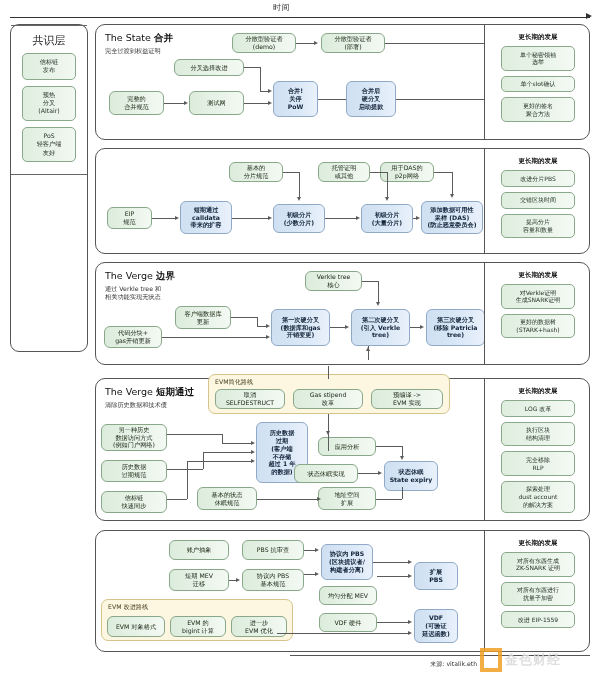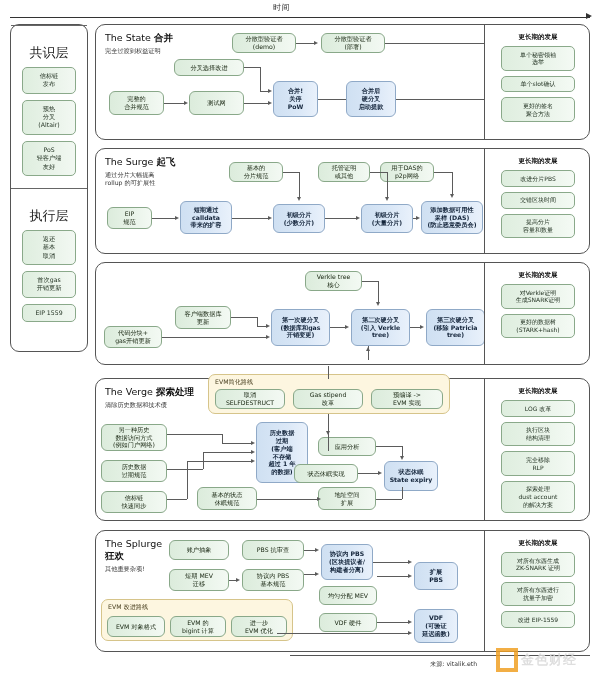--- a/index.html
+++ b/index.html
@@ -36,21 +36,21 @@
     border:1px solid #555;border-radius:9px;background:#fff;
     box-sizing:border-box;
   }
   .left-title{
     text-align:center;font-size:8.5px;font-weight:bold;color:#111;
     padding:13px 4px 12px 4px;line-height:1.35;
   }
   .left-sep{height:1px;background:#666;margin:0;}
   .left-group{padding:5px 0 6px 0;}
   .left-group-title{
-    text-align:center;font-size:13px;color:#222;margin:13px 0 5px 0;
+    text-align:center;font-size:11px;color:#222;margin:2px 0 5px 0;
   }
   .chip{
     margin:0 auto 6px auto;width:54px;
     border:1px solid #8aa98a;border-radius:5px;
     background:linear-gradient(90deg,#dfeedf 0%,#e9f3e9 55%,#f2f8f2 100%);
     font-size:6.2px;line-height:1.35;text-align:center;color:#1d2d1d;
     padding:4px 2px;box-sizing:border-box;
   }
 
   
@@ -135,21 +135,21 @@
     border-right:2.6px solid transparent;
     border-bottom:4.5px solid #5b5b5b;
   }
 
   
   .footer-line{position:absolute;left:290px;top:655px;width:300px;height:1px;background:#555;}
   .source{
     position:absolute;left:430px;top:660px;font-size:6.2px;color:#333;
   }
   .wm{
-    position:absolute;left:496px;top:646px;width:96px;height:30px;
+    position:absolute;left:480px;top:646px;width:96px;height:30px;
     opacity:.85;
   }
   .wm-sq{
     position:absolute;left:0;top:2px;width:22px;height:24px;
     border:4px solid #f0a024;box-sizing:border-box;
   }
   .wm-txt{
     position:absolute;left:25px;top:5px;font-size:13px;font-weight:bold;
     color:#d9d9d9;letter-spacing:1px;
   }
@@ -170,29 +170,20 @@
       <div class="chip" style="white-space: pre-line;">信标链
 发布</div>
       <div class="chip" style="white-space: pre-line;">预热
 分叉
 (Altair)</div>
       <div class="chip" style="white-space: pre-line;">PoS
 轻客户端
 友好</div>
     </div>
     <div class="left-sep"></div>
-    <div class="left-group">
-      <div class="left-group-title">执行层</div>
-      <div class="chip" style="white-space: pre-line;">返还
-基本
-取消</div>
-      <div class="chip" style="white-space: pre-line;">首次gas
-开销更新</div>
-      <div class="chip" style="white-space: pre-line;">EIP 1559</div>
-    </div>
   </div>
 
   <div class="section" style="left:95px;top:24px;width:495px;height:116px;">
     <div class="sec-head">
       <div class="sec-title">
         <span>The State</span>
         <b>合并</b>
       </div>
       <div class="sec-sub" style="white-space: pre-line;">完全过渡到权益证明</div>
     </div>
@@ -230,28 +221,20 @@
       <div class="rpanel-title">更长期的发展</div>
       <div class="rchip" style="white-space: pre-line;">单个秘密领袖
 选举</div>
       <div class="rchip" style="white-space: pre-line;">单个slot确认</div>
       <div class="rchip" style="white-space: pre-line;">更好的签名
 聚合方法</div>
     </div>
   </div>
 
   <div class="section" style="left:95px;top:148px;width:495px;height:106px;">
-    <div class="sec-head">
-      <div class="sec-title">
-        <span>The Surge</span>
-        <b>起飞</b>
-      </div>
-      <div class="sec-sub" style="white-space: pre-line;">通过分片大幅提高
-rollup 的可扩展性</div>
-    </div>
 
     <div class="node green" style="left: 11px; top: 58px; width: 45px; height: 22px; white-space: pre-line;">EIP
 规范</div>
     <div class="node blue" style="left: 84px; top: 52px; width: 52px; height: 33px; white-space: pre-line;">短期通过
 calldata
 带来的扩容</div>
     <div class="node green" style="left: 133px; top: 13px; width: 54px; height: 20px; white-space: pre-line;">基本的
 分片规范</div>
     <div class="node blue" style="left: 177px; top: 55px; width: 52px; height: 29px; white-space: pre-line;">初级分片
 (少数分片)</div>
@@ -286,20 +269,28 @@
     <div class="rpanel" style="left:388px;width:107px;">
       <div class="rpanel-title">更长期的发展</div>
       <div class="rchip" style="white-space: pre-line;">改进分片PBS</div>
       <div class="rchip" style="white-space: pre-line;">交错区块时间</div>
       <div class="rchip" style="white-space: pre-line;">提高分片
 容量和数量</div>
     </div>
   </div>
 
   <div class="section" style="left:95px;top:262px;width:495px;height:103px;">
+    <div class="sec-head">
+      <div class="sec-title">
+        <span>The Verge</span>
+        <b>边界</b>
+      </div>
+      <div class="sec-sub" style="white-space: pre-line;">通过 Verkle tree 和
+相关功能实现无状态</div>
+    </div>
 
     <div class="node green" style="left: 8px; top: 63px; width: 58px; height: 22px; white-space: pre-line;">代码分块+
 gas开销更新</div>
     <div class="node green" style="left: 79px; top: 43px; width: 56px; height: 23px; white-space: pre-line;">客户端数据库
 更新</div>
     <div class="node blue" style="left: 175px; top: 46px; width: 59px; height: 37px; white-space: pre-line;">第一次硬分叉
 (数据库和gas
 开销变更)</div>
     <div class="node green" style="left: 209px; top: 8px; width: 57px; height: 20px; white-space: pre-line;">Verkle tree
 核心</div>
@@ -333,21 +324,21 @@
 生成SNARK证明</div>
       <div class="rchip" style="white-space: pre-line;">更好的数据树
 (STARK+hash)</div>
     </div>
   </div>
 
   <div class="section" style="left:95px;top:378px;width:495px;height:143px;">
     <div class="sec-head">
       <div class="sec-title">
         <span>The Verge</span>
-        <b>探索处理</b>
+        <b>短期通过</b>
       </div>
       <div class="sec-sub" style="white-space: pre-line;">清除历史数据和技术债</div>
     </div>
 
     <div class="ybox" style="left:112px;top:-5px;width:242px;height:40px;">
       <div class="ybox-title">EVM简化路线</div>
       <div class="node green" style="left: 6px; top: 14px; width: 70px; height: 20px; white-space: pre-line;">取消
 SELFDESTRUCT</div>
       <div class="node green" style="left: 84px; top: 14px; width: 70px; height: 20px; white-space: pre-line;">Gas stipend
 改革</div>
@@ -409,29 +400,20 @@
 结构清理</div>
       <div class="rchip" style="white-space: pre-line;">完全移除
 RLP</div>
       <div class="rchip" style="white-space: pre-line;">探索处理
 dust account
 的解决方案</div>
     </div>
   </div>
 
   <div class="section" style="left:95px;top:530px;width:495px;height:122px;">
-    <div class="sec-head">
-      <div class="sec-title">
-        <span>The Splurge</span>
-      </div>
-      <div class="sec-title" style="margin-top:1px;">
-        <b>狂欢</b>
-      </div>
-      <div class="sec-sub" style="white-space: pre-line;">其他重要杂项!</div>
-    </div>
 
     <div class="node green" style="left: 73px; top: 9px; width: 60px; height: 20px; white-space: pre-line;">账户抽象</div>
     <div class="node green" style="left: 146px; top: 9px; width: 62px; height: 20px; white-space: pre-line;">PBS 抗审查</div>
     <div class="node green" style="left: 73px; top: 38px; width: 60px; height: 22px; white-space: pre-line;">短期 MEV
 迁移</div>
     <div class="node green" style="left: 146px; top: 38px; width: 62px; height: 22px; white-space: pre-line;">协议内 PBS
 基本规范</div>
     <div class="node blue" style="left: 225px; top: 13px; width: 52px; height: 36px; white-space: pre-line;">协议内 PBS
 (区块提议者/
 构建者分离)</div>

